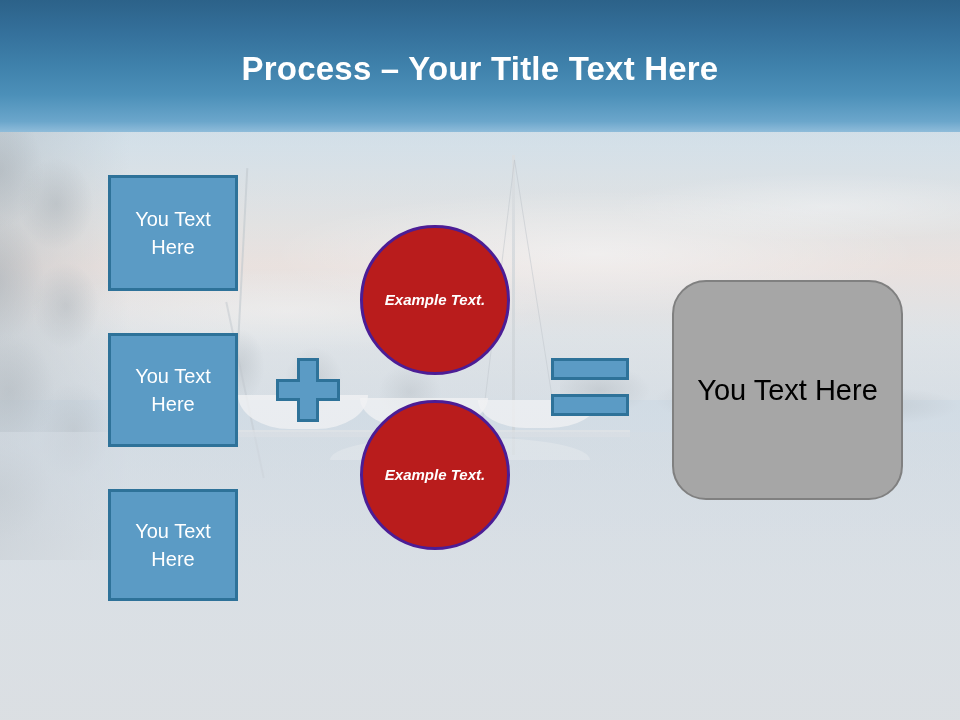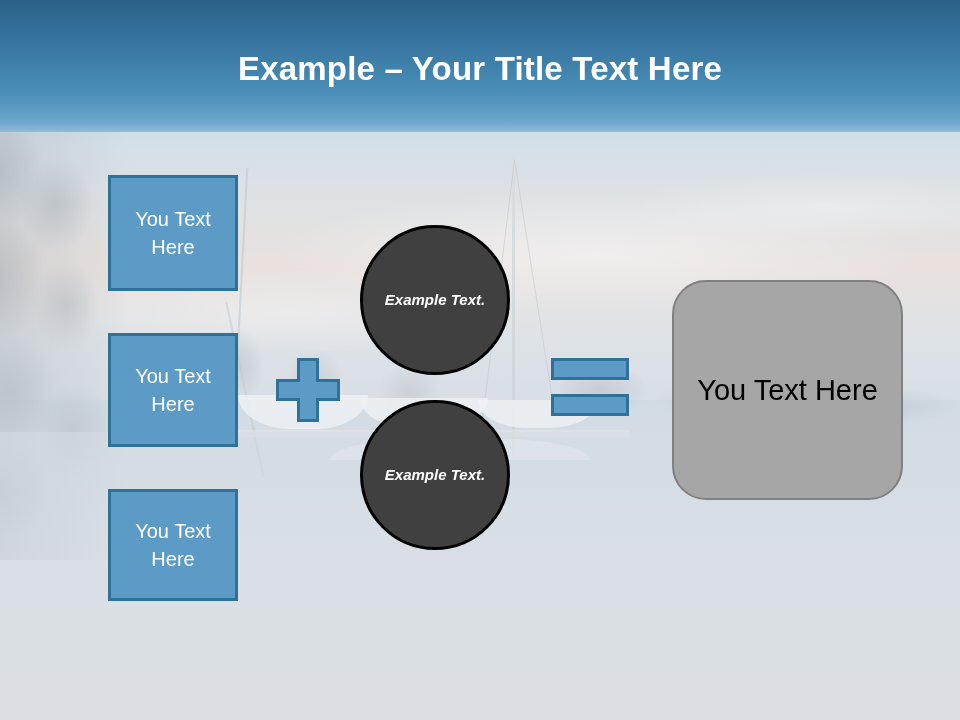--- a/index.html
+++ b/index.html
@@ -235,22 +235,22 @@
   }
   .equals .e1 { top: 0;  }
   .equals .e2 { top: 36px; }
 
   
   .circle {
     position: absolute;
     width: 150px; height: 150px;
     box-sizing: border-box;
     border-radius: 50%;
-    background: #404040;
-    border: 3px solid #000000;
+    background: #b91c1c;
+    border: 3px solid #4c1d95;
     color: #ffffff;
     font-size: 15px;
     line-height: 22px;
     font-weight: bold;
     font-style: italic;
     text-align: center;
     display: flex;
     align-items: center;
     justify-content: center;
   }
@@ -296,21 +296,21 @@
     <div class="hull hull-b"></div>
     <div class="hull hull-c"></div>
     <div class="dock"></div>
     <div class="reflect"></div>
     <div class="reflect-hull"></div>
     <div class="bg-wash"></div>
   </div>
 
   <div class="header">
     <div class="title">
-      <span class="strong">Example</span><span class="light"> – Your Title Text Here</span>
+      <span class="strong">Process</span><span class="light"> – Your Title Text Here</span>
     </div>
   </div>
 
   <div class="blue-box bb1">
     <span>You Text Here</span>
   </div>
   <div class="blue-box bb2">
     <span>You Text Here</span>
   </div>
   <div class="blue-box bb3">

